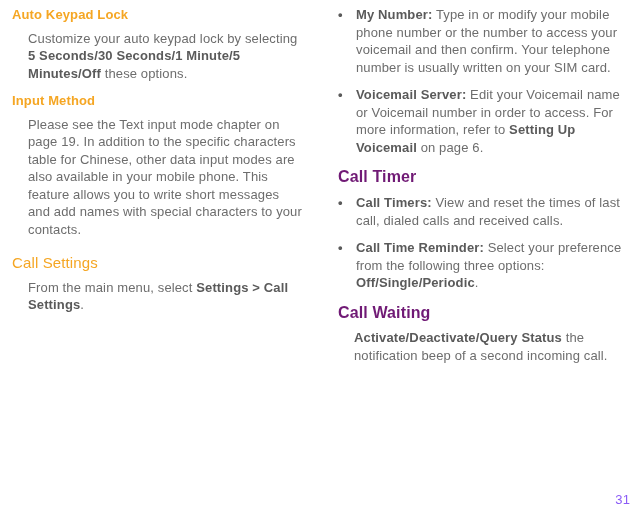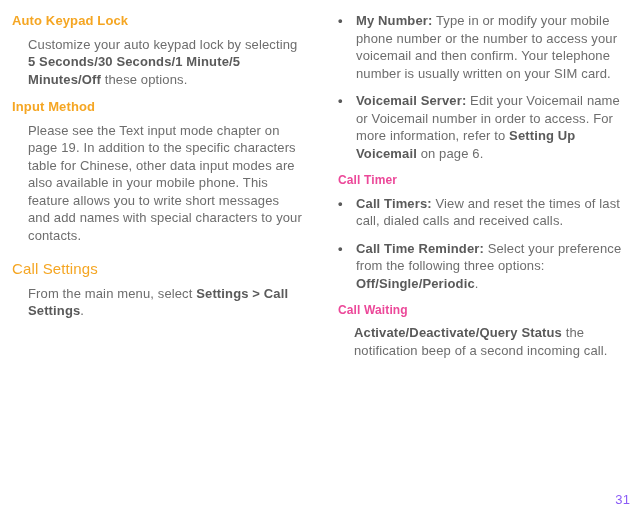--- a/index.html
+++ b/index.html
@@ -1,22 +1,22 @@
 <!DOCTYPE html>
 <html><head>
 <meta charset="utf-8">
 <style>
 html,body{margin:0;padding:0}
 body{width:640px;height:515px;background:#fff;font-family:Arial,Helvetica,sans-serif;font-size:13px;color:#6d6d6d;line-height:1.35;letter-spacing:.01em;position:relative}
-.page{display:flex;gap:36px;padding:12px 12px 0 12px;box-sizing:border-box}
+.page{display:flex;gap:36px;padding:6px 12px 0 12px;box-sizing:border-box}
 .col{flex:1;min-width:0}
 .h-orange{color:#f5a623;font-weight:700;margin:0 0 6px 0;font-size:13px}
 .h-orange-big{color:#f5a623;font-weight:400;margin:14px 0 6px 0;font-size:15px}
 .h-blue{color:#2f5f8f;font-weight:700;margin:0 0 6px 0;font-size:13px}
-.h-blue-mid{color:#ec4899;font-weight:700;margin:10px 0 6px 0;font-size:12px}
+.h-blue-mid{color:#701a75;font-weight:700;margin:10px 0 6px 0;font-size:16px}
 p{margin:0 0 8px 16px}
 .b{font-weight:700;color:#5a5a5a}
 ul{list-style:none;margin:0 0 6px 0;padding:0}
 li{position:relative;padding-left:18px;margin:0 0 10px 0}
 li .bullet{position:absolute;left:0;top:0;font-weight:700;color:#5a5a5a}
 .pagenum{position:absolute;right:10px;bottom:6px;font-size:13px;color:#8b5cf6}
 </style>
 </head>
 <body>
 

